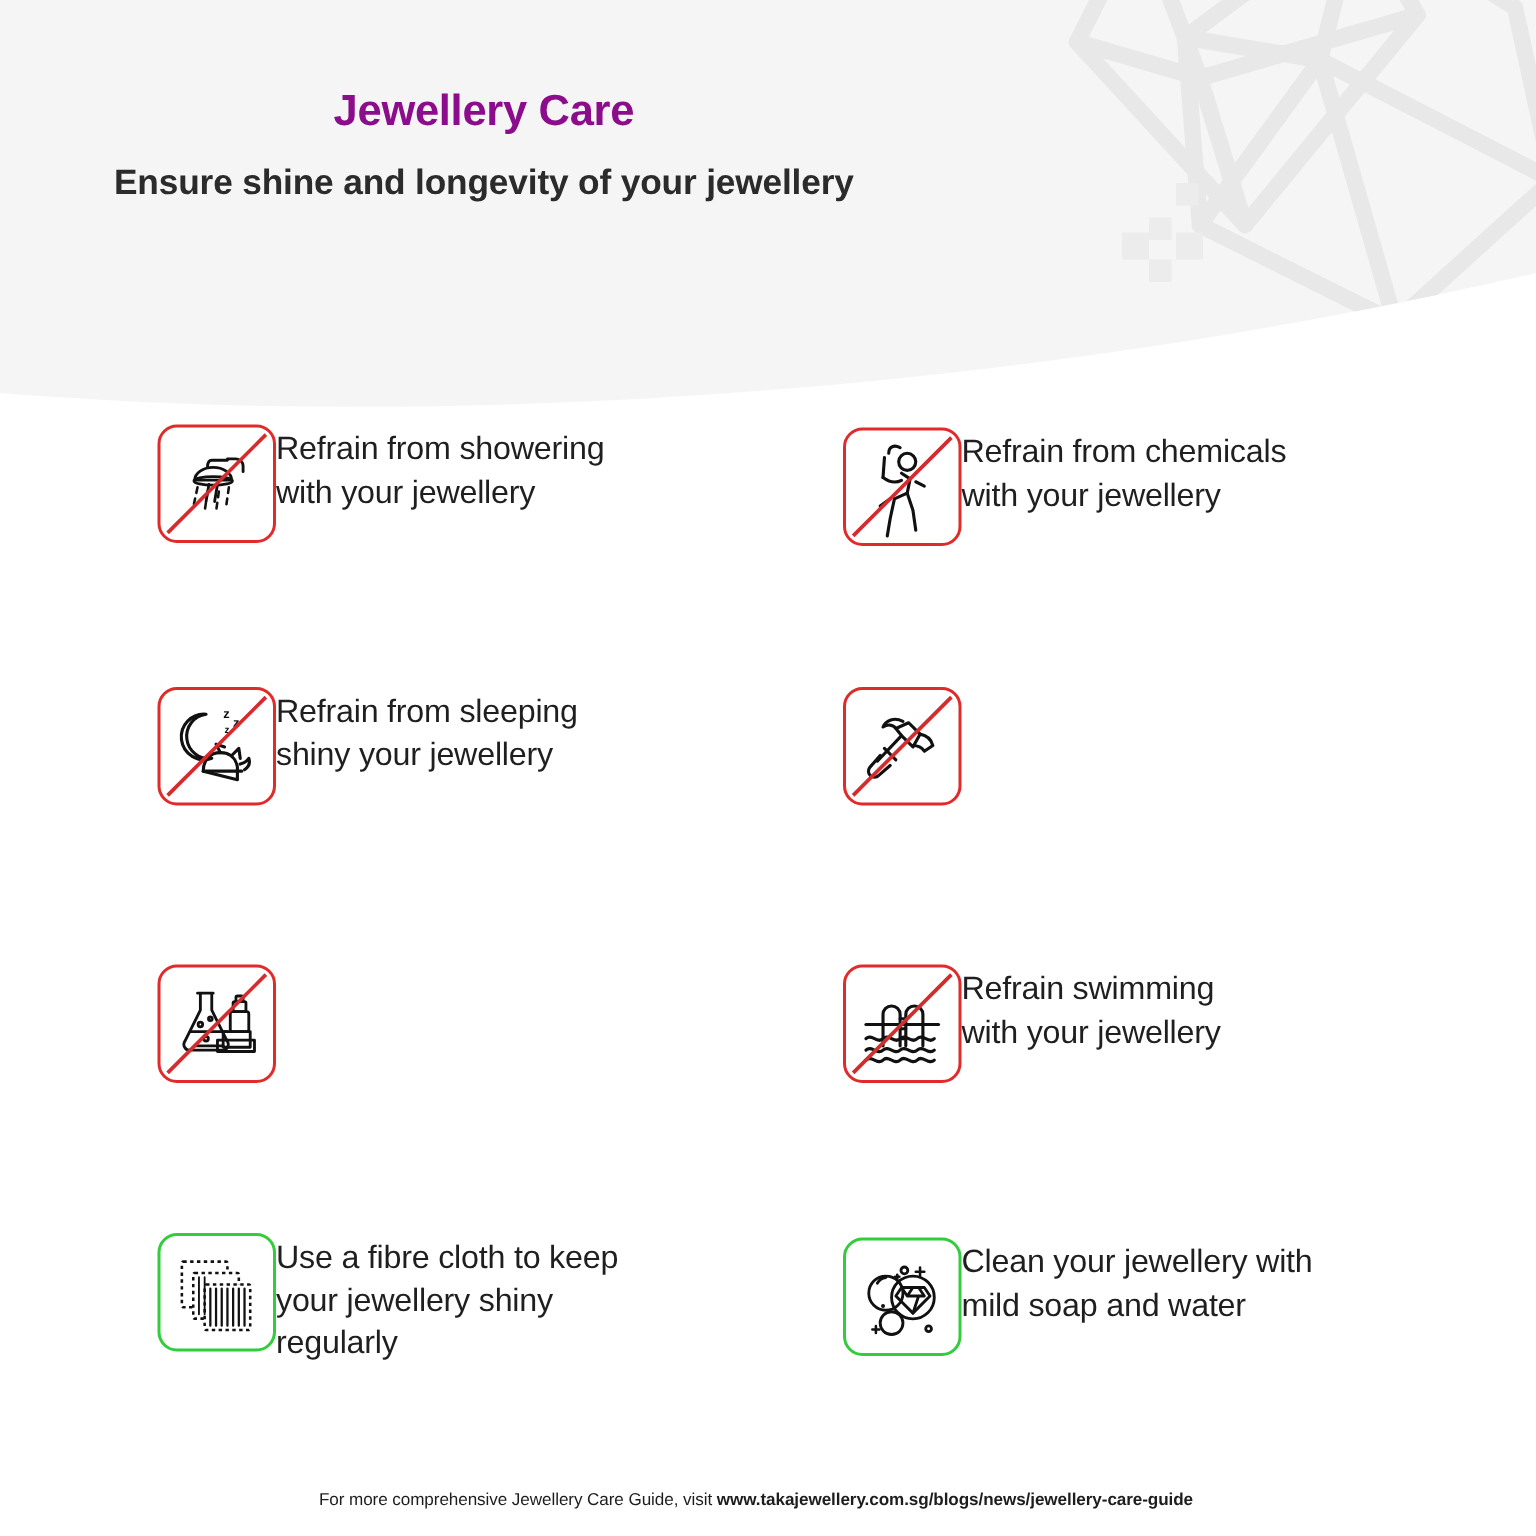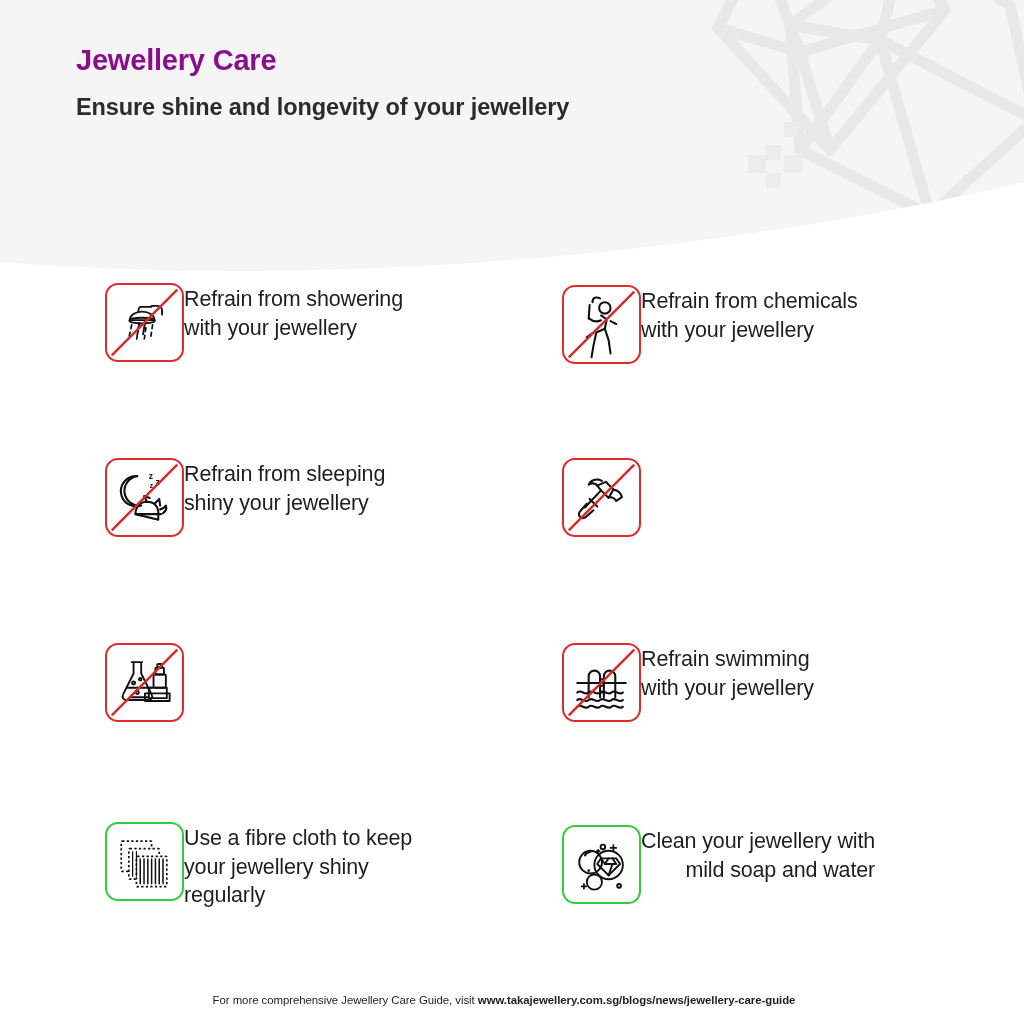--- a/index.html
+++ b/index.html
@@ -22,22 +22,23 @@
     left: 0; top: 0;
     width: 1024px; height: 275px;
     overflow: hidden;
   }
   #header-bg {
     position: absolute; left: 0; top: 0;
     width: 1024px; height: 275px;
   }
   #header-content {
     position: absolute;
-    left: 76px; top: 44px;
+    left: 76px; top: 58px;
     z-index: 5;
+    text-align: center;
   }
   #page-title {
     font-size: 29px;
     font-weight: bold;
     color: #8c0d8c;
     letter-spacing: -0.2px;
     line-height: 1.15;
   }
   #page-subtitle {
     margin-top: 16px;
@@ -288,21 +289,21 @@
               <path d="M27,29 v26 M31,29 v26"></path>
             </g>
           </svg>
         </div>
         <div class="tip-text">Use a fibre cloth to keep
 your jewellery shiny
 regularly</div>
       </div>
     </div>
 
-    <div class="tip-row" style="left:562px; top:563px;text-align:right;">
+    <div class="tip-row" style="left:562px; top:563px;">
       <div class="tip">
         <div class="icon-box positive">
           <svg viewBox="0 0 79 79">
             <g fill="none" stroke="#111" stroke-width="2" stroke-linecap="round" stroke-linejoin="round">
               <circle cx="28" cy="37" r="12"></circle>
               <circle cx="47" cy="40" r="15"></circle>
               <circle cx="32" cy="58" r="8"></circle>
               <circle cx="41" cy="21" r="2.4"></circle>
               <circle cx="58" cy="62" r="2"></circle>
               <path d="M22,30 a8,8 0 0 1 6,-4"></path>

